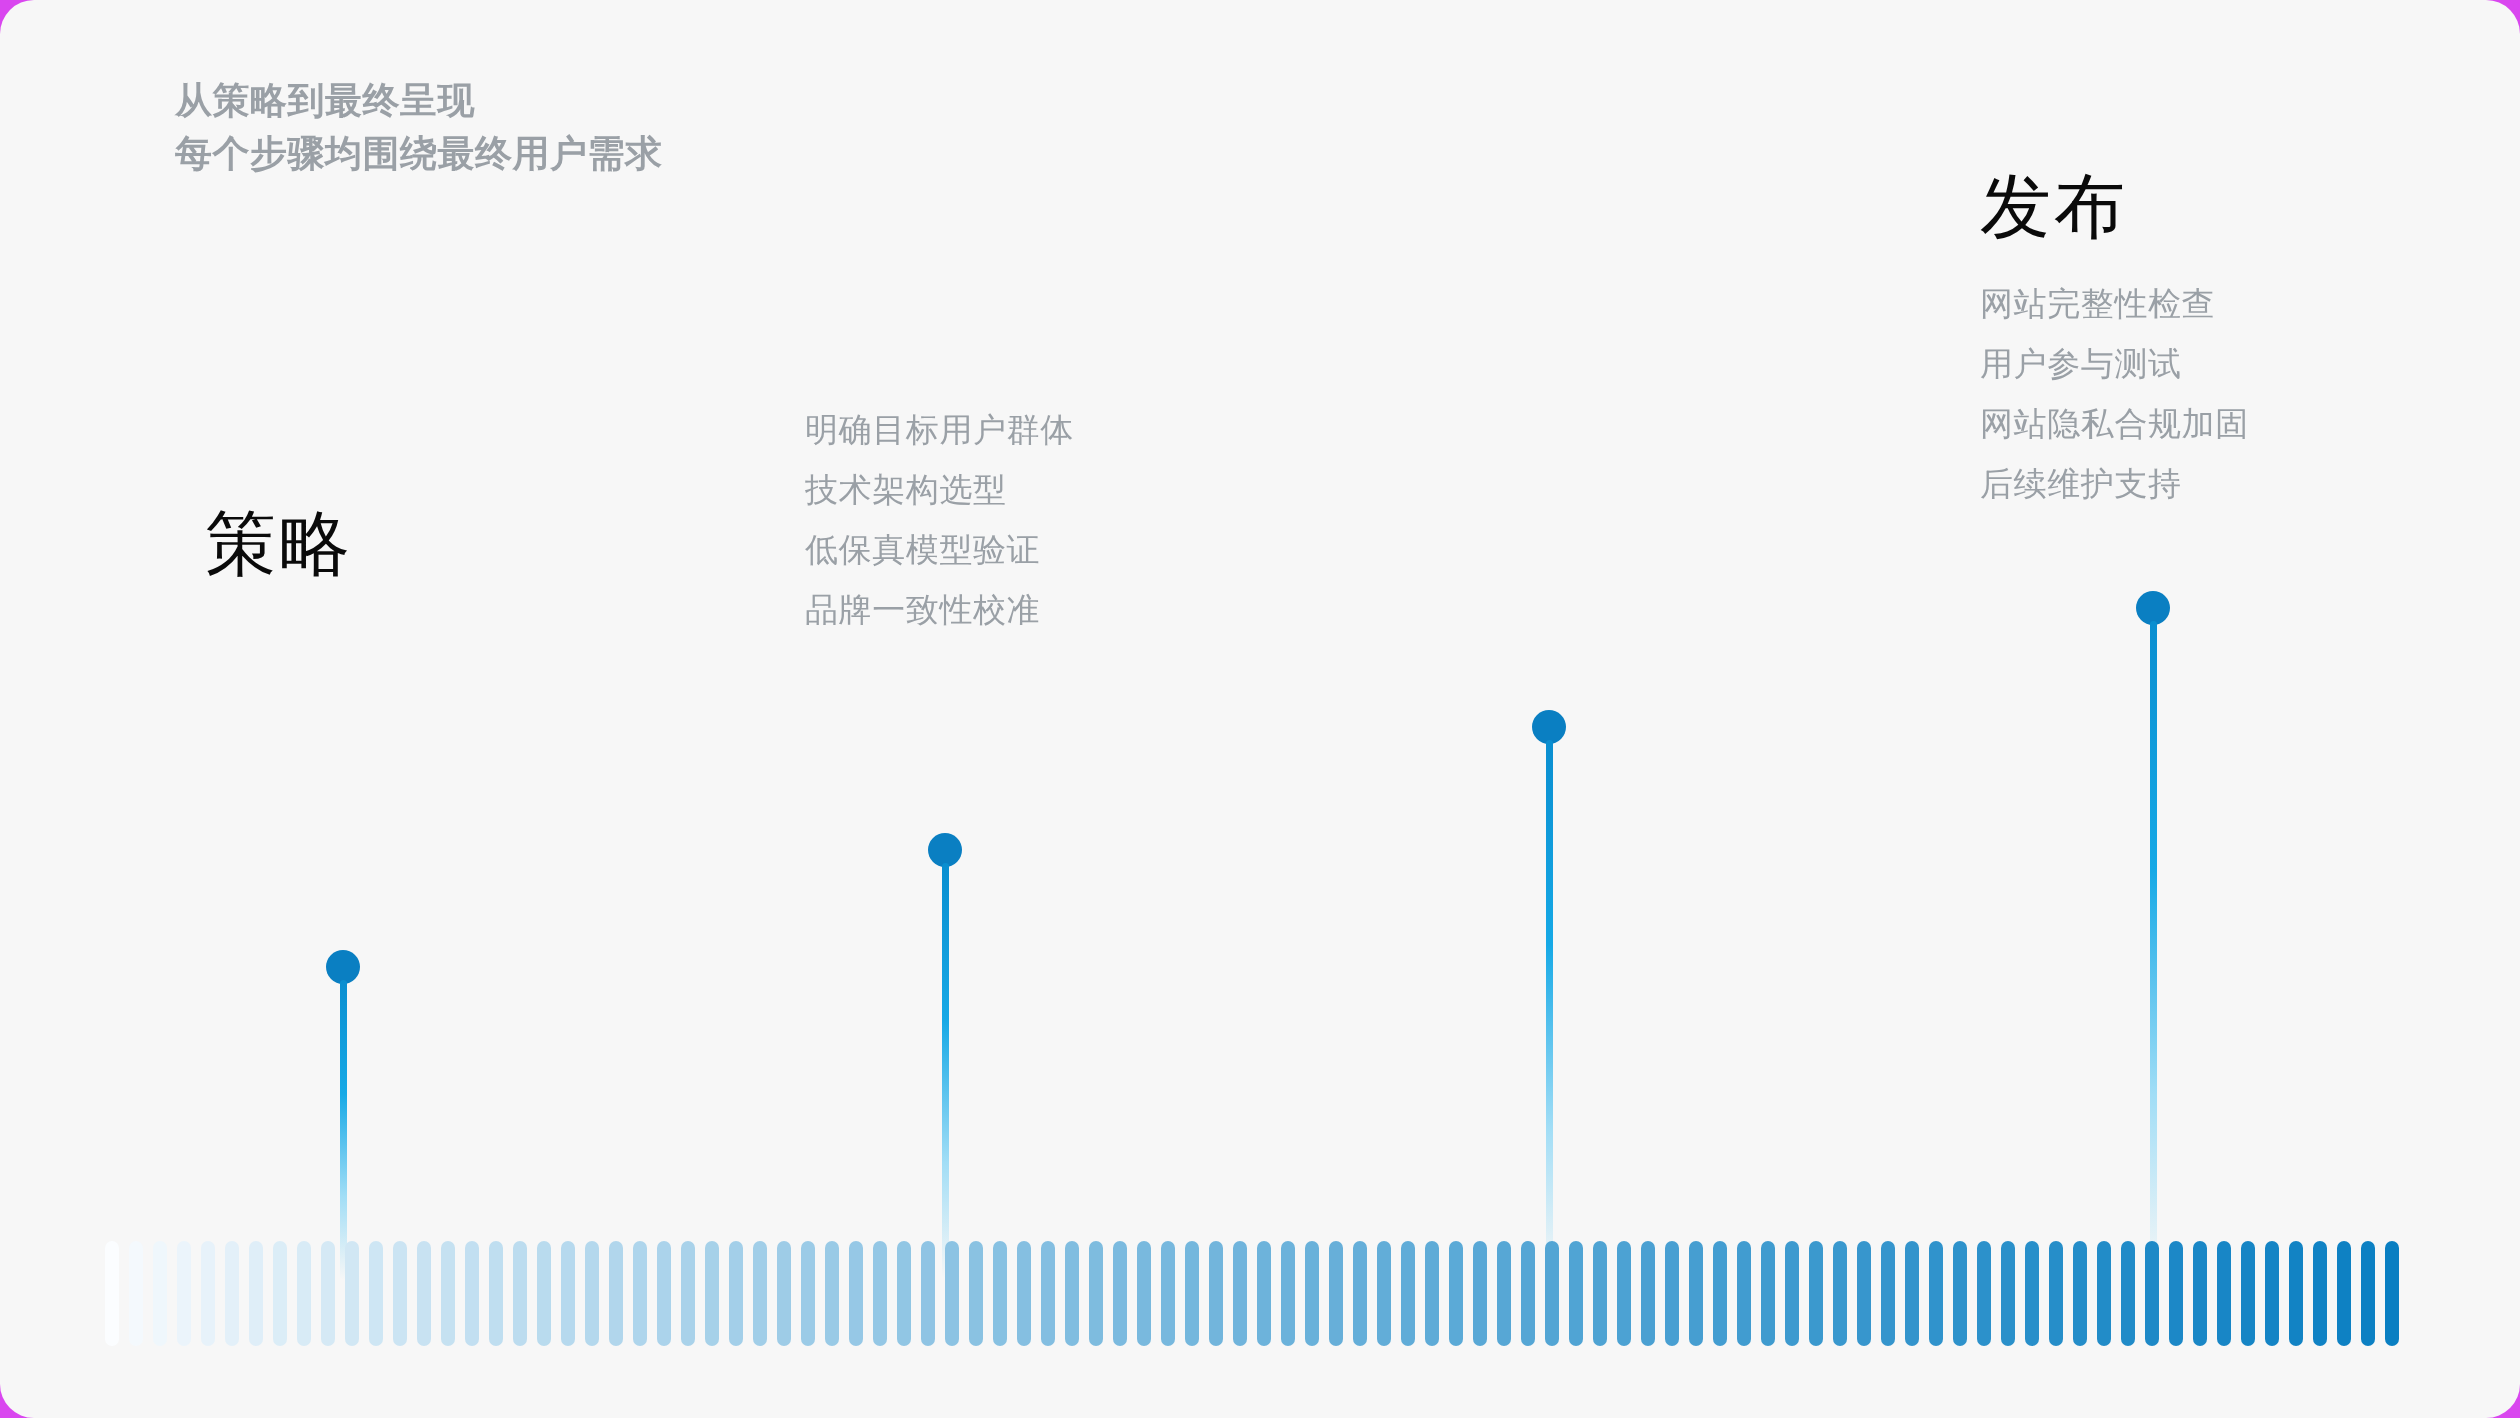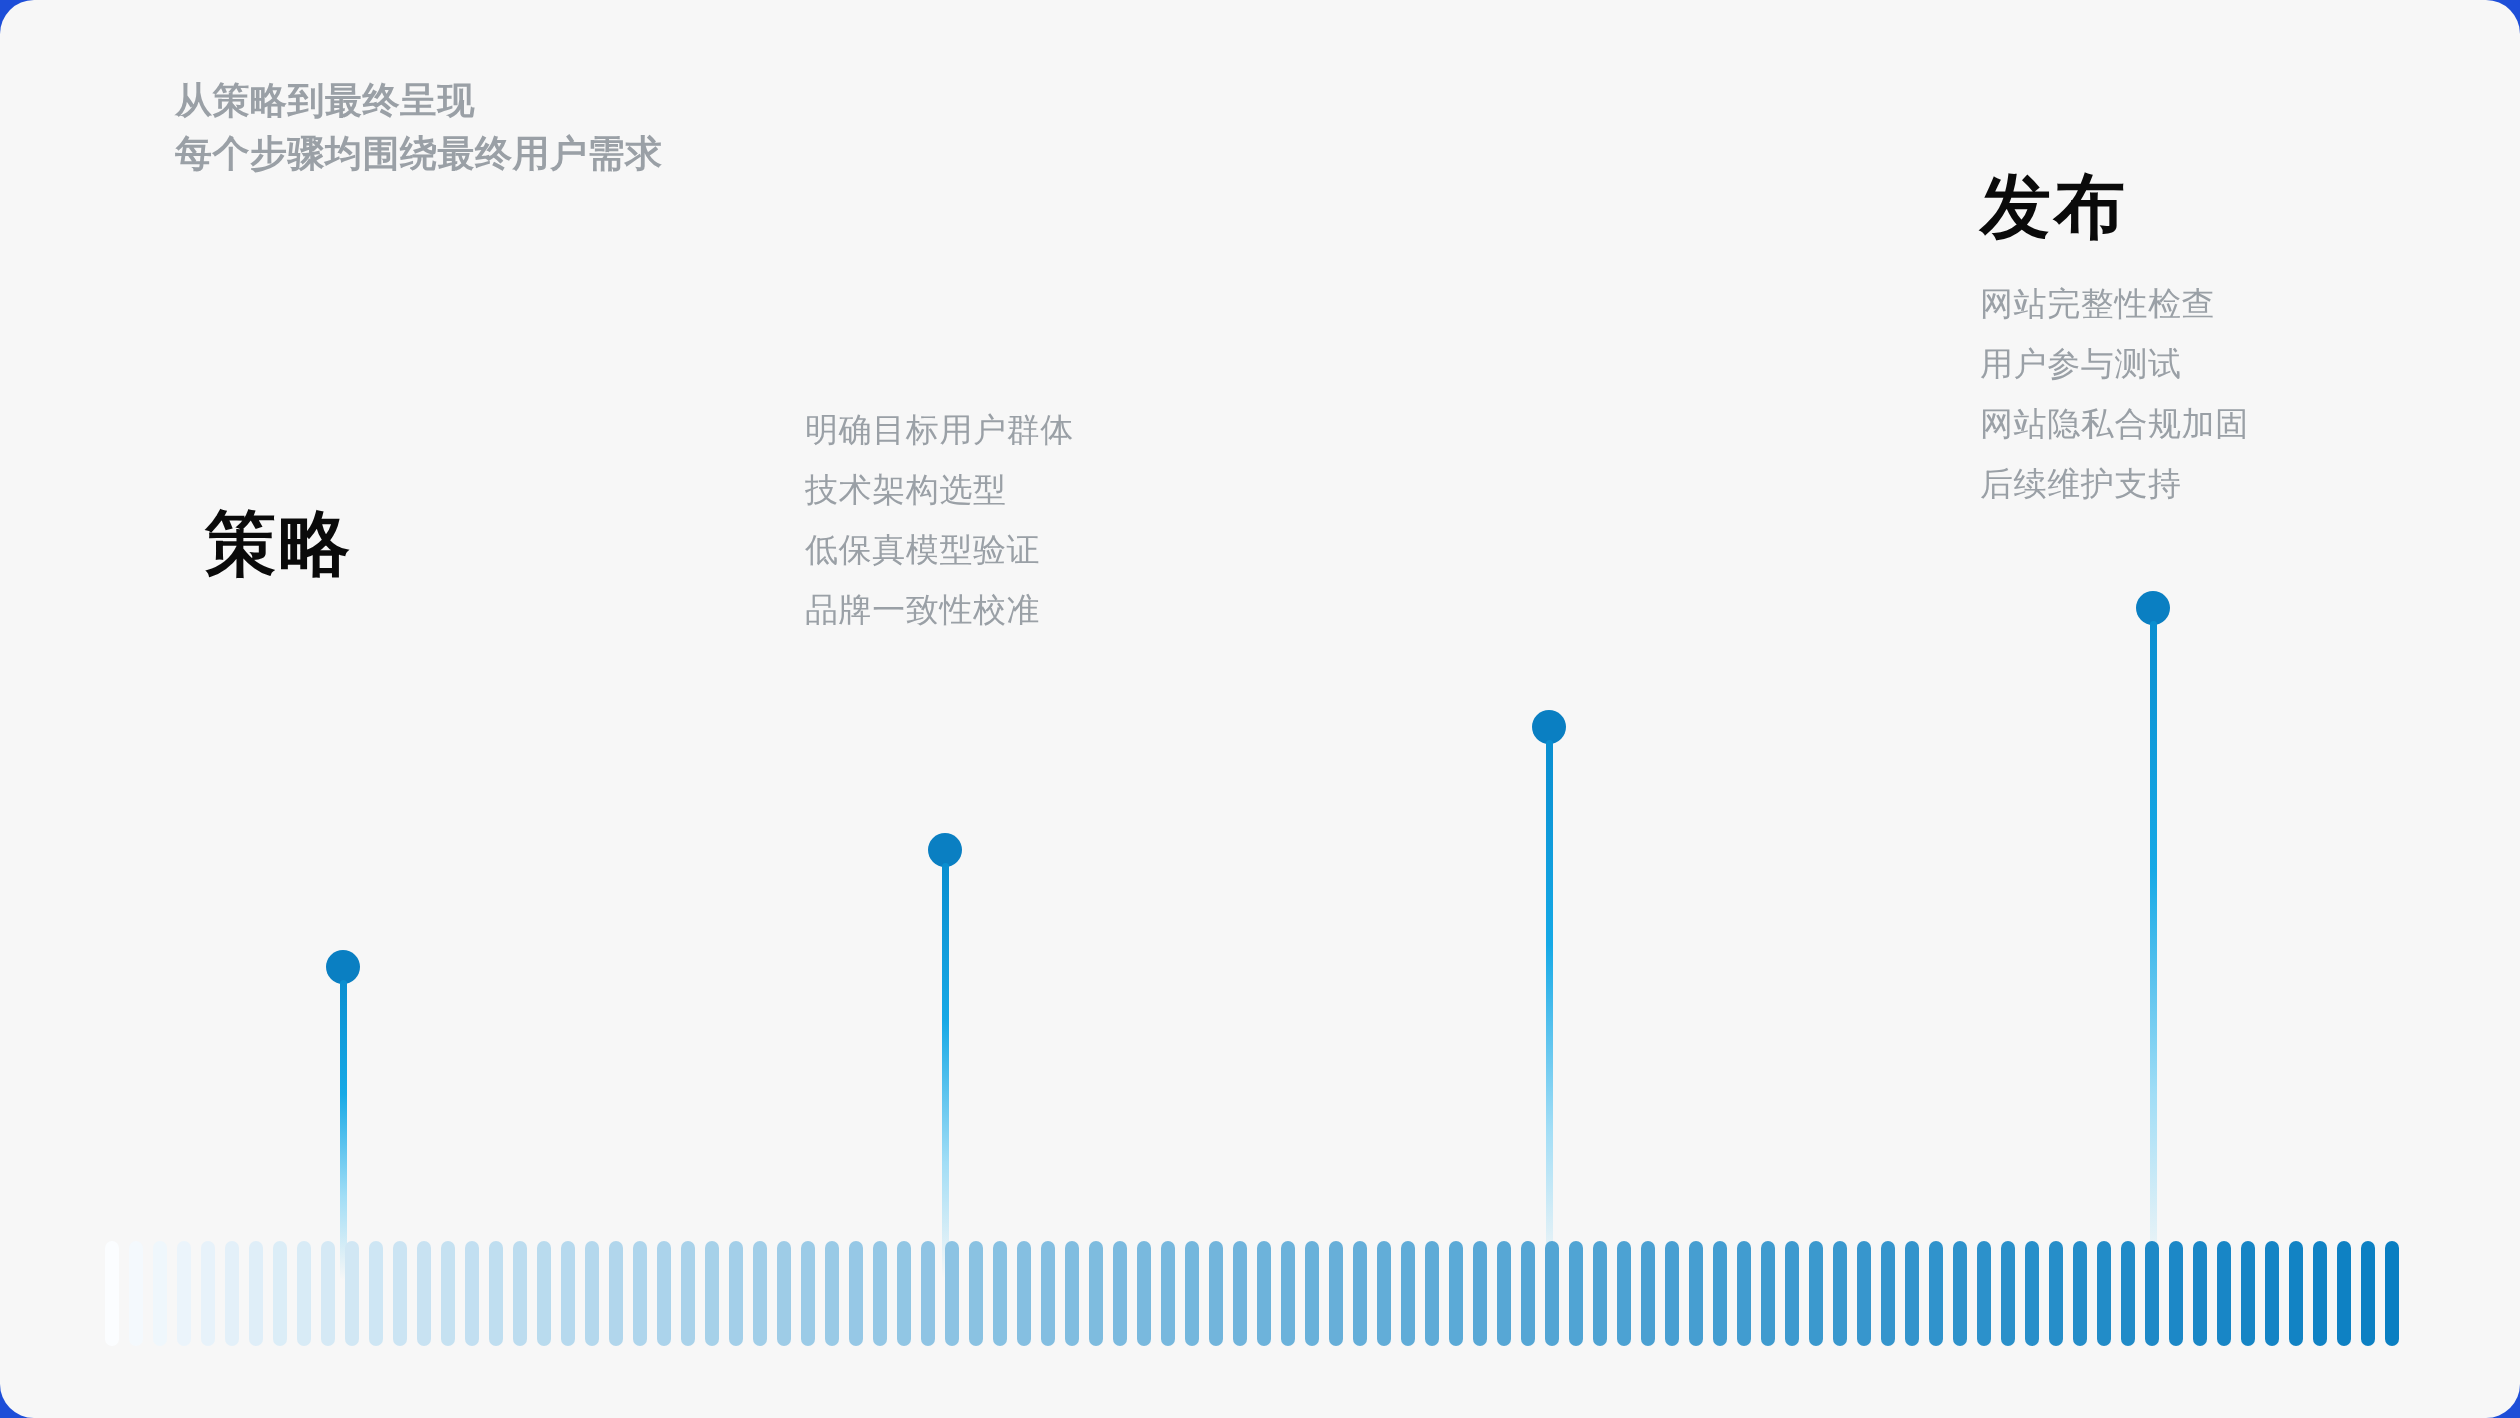--- a/index.html
+++ b/index.html
@@ -12,21 +12,21 @@
     width: 2520px;
     height: 1418px;
     overflow: hidden;
     font-family: "Liberation Sans", "DejaVu Sans", sans-serif;
   }
 
   #stage {
     position: relative;
     width: 2520px;
     height: 1418px;
-    background: #1d4ed8;
+    background: #d946ef;
   }
 
   
   #panel {
     position: absolute;
     left: 0px;
     top: 0px;
     width: 2520px;
     height: 1418px;
     background: #f7f7f7;
@@ -48,21 +48,21 @@
     letter-spacing: 0.5px;
     white-space: nowrap;
   }
 
   
   .column {
     position: absolute;
   }
   .col-title {
     font-size: 71px;
-    font-weight: 700;
+    font-weight: 400;
     color: #0a0a0a;
     letter-spacing: 3px;
     line-height: 1.05;
     white-space: nowrap;
     margin: 0 0 42px 0;
   }
   .col-list {
     list-style: none;
     margin: 0;
     padding: 0;

